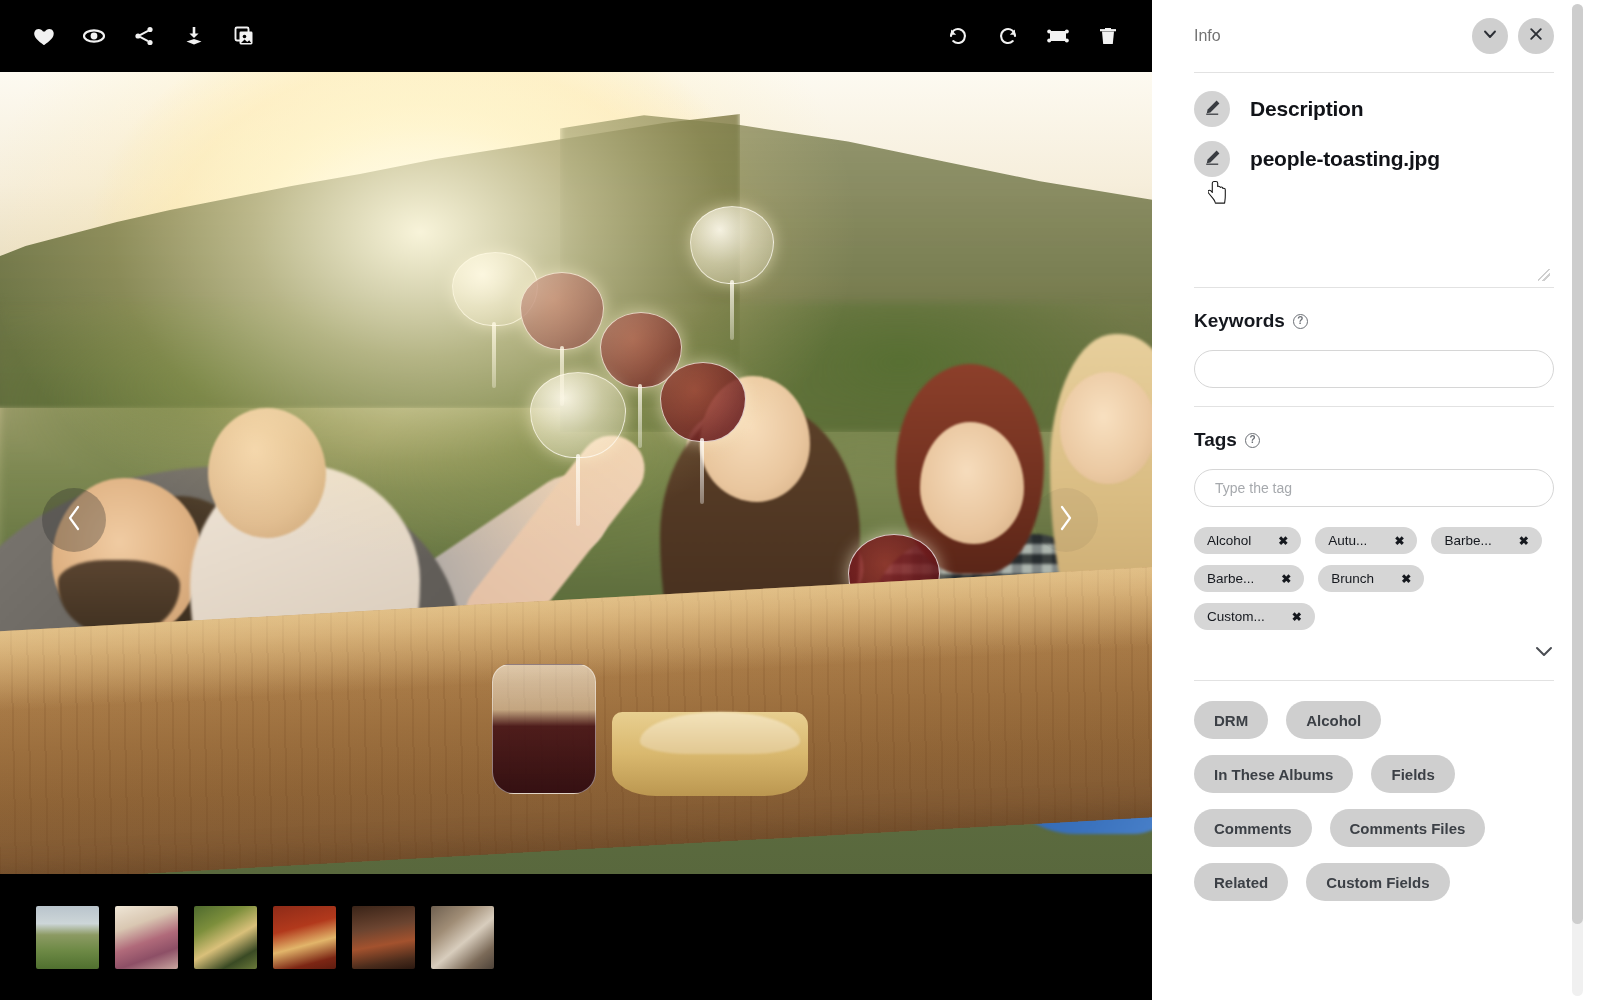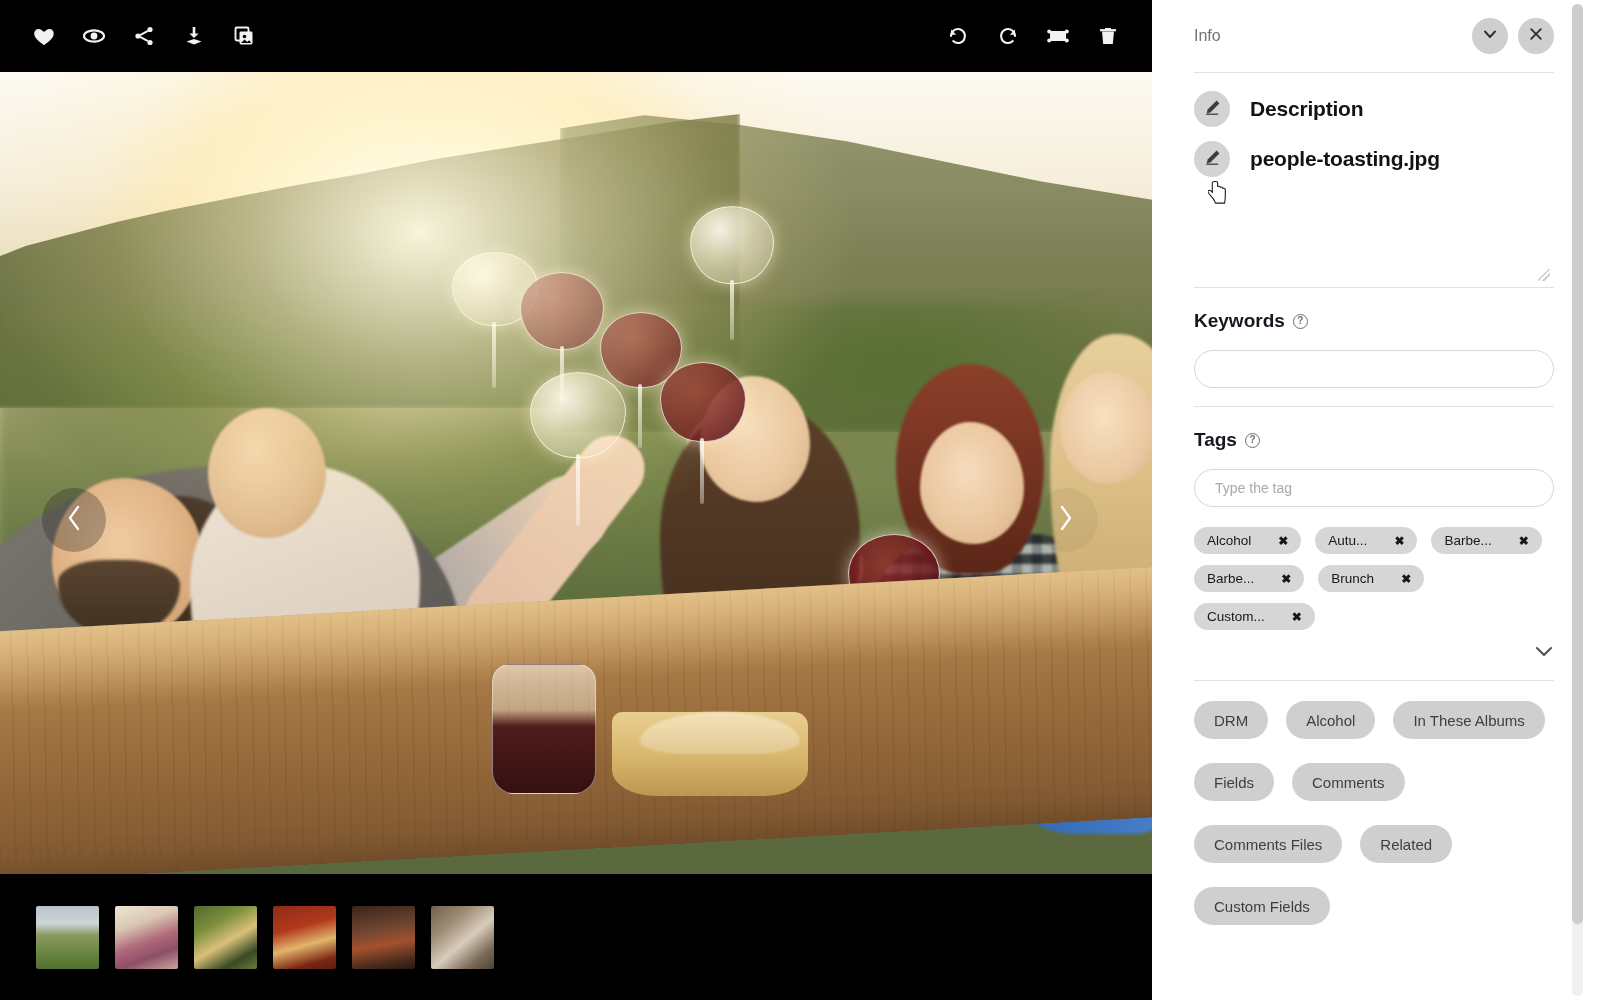--- a/index.html
+++ b/index.html
@@ -410,21 +410,22 @@
     cursor: pointer; line-height: 1;
   }
   #tags-expand {
     display: flex; justify-content: flex-end;
     margin-top: 14px; cursor: pointer;
   }
 
   #section-buttons {
     padding: 20px 34px 0 34px;
     display: flex; flex-wrap: wrap;
-    gap: 24px 18px;
+    gap: 16px 18px;
+    font-weight: bold;
   }
   .sec-btn {
     height: 38px;
     display: inline-flex; align-items: center; justify-content: center;
     background: #cfcfcf; border-radius: 19px;
     padding: 0 20px;
     font-size: 15px; color: #3c4046;
     cursor: pointer; white-space: nowrap;
   }
 

